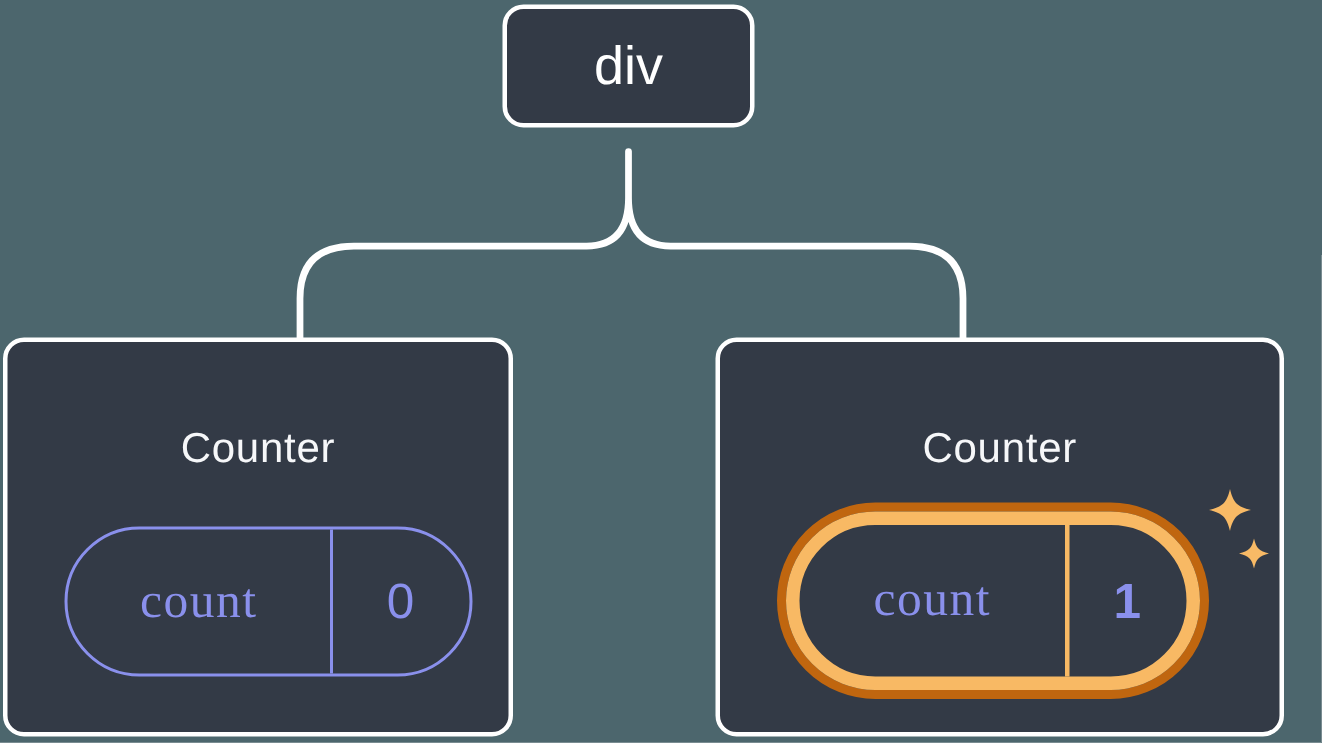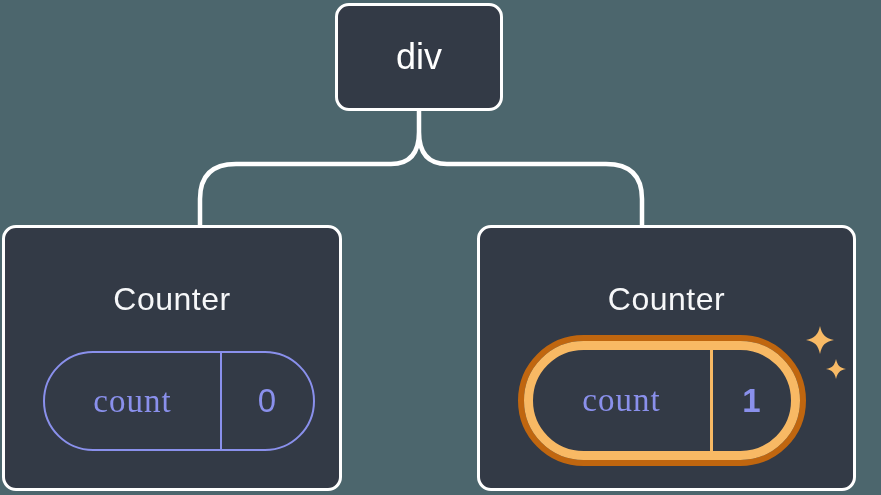--- a/index.html
+++ b/index.html
@@ -28,38 +28,38 @@
   .node {
     position: absolute;
     background: var(--card-background, #333A46);
     border: 3px solid var(--card-border, #FFFFFF);
     border-radius: 14px;
     box-sizing: border-box;
   }
 
   .root-node {
     left: 335px; top: 3px;
-    width: 168px; height: 108px;
+    width: 168px; height: 82px;
     display: flex;
     align-items: center;
     justify-content: center;
     color: var(--node-text, #FFFFFF);
     font-size: 36px;
   }
 
   .card { top: 225px; height: 266px; }
   .card-left  { left: 2px;   width: 340px; }
   .card-right { left: 477px; width: 379px; }
 
   .card-title {
     position: absolute;
     top: 52px; left: 0; right: 0;
     text-align: center;
     color: var(--title-text, #F6F7F9);
-    font-size: 32px;
+    font-size: 28px;
     line-height: 38px;
     letter-spacing: 0.5px;
   }
 
   
   .pill {
     position: absolute;
     left: 38px; top: 123px;
     width: 272px; height: 100px;
     border: 2.5px solid var(--state-accent, #8A90EC);

